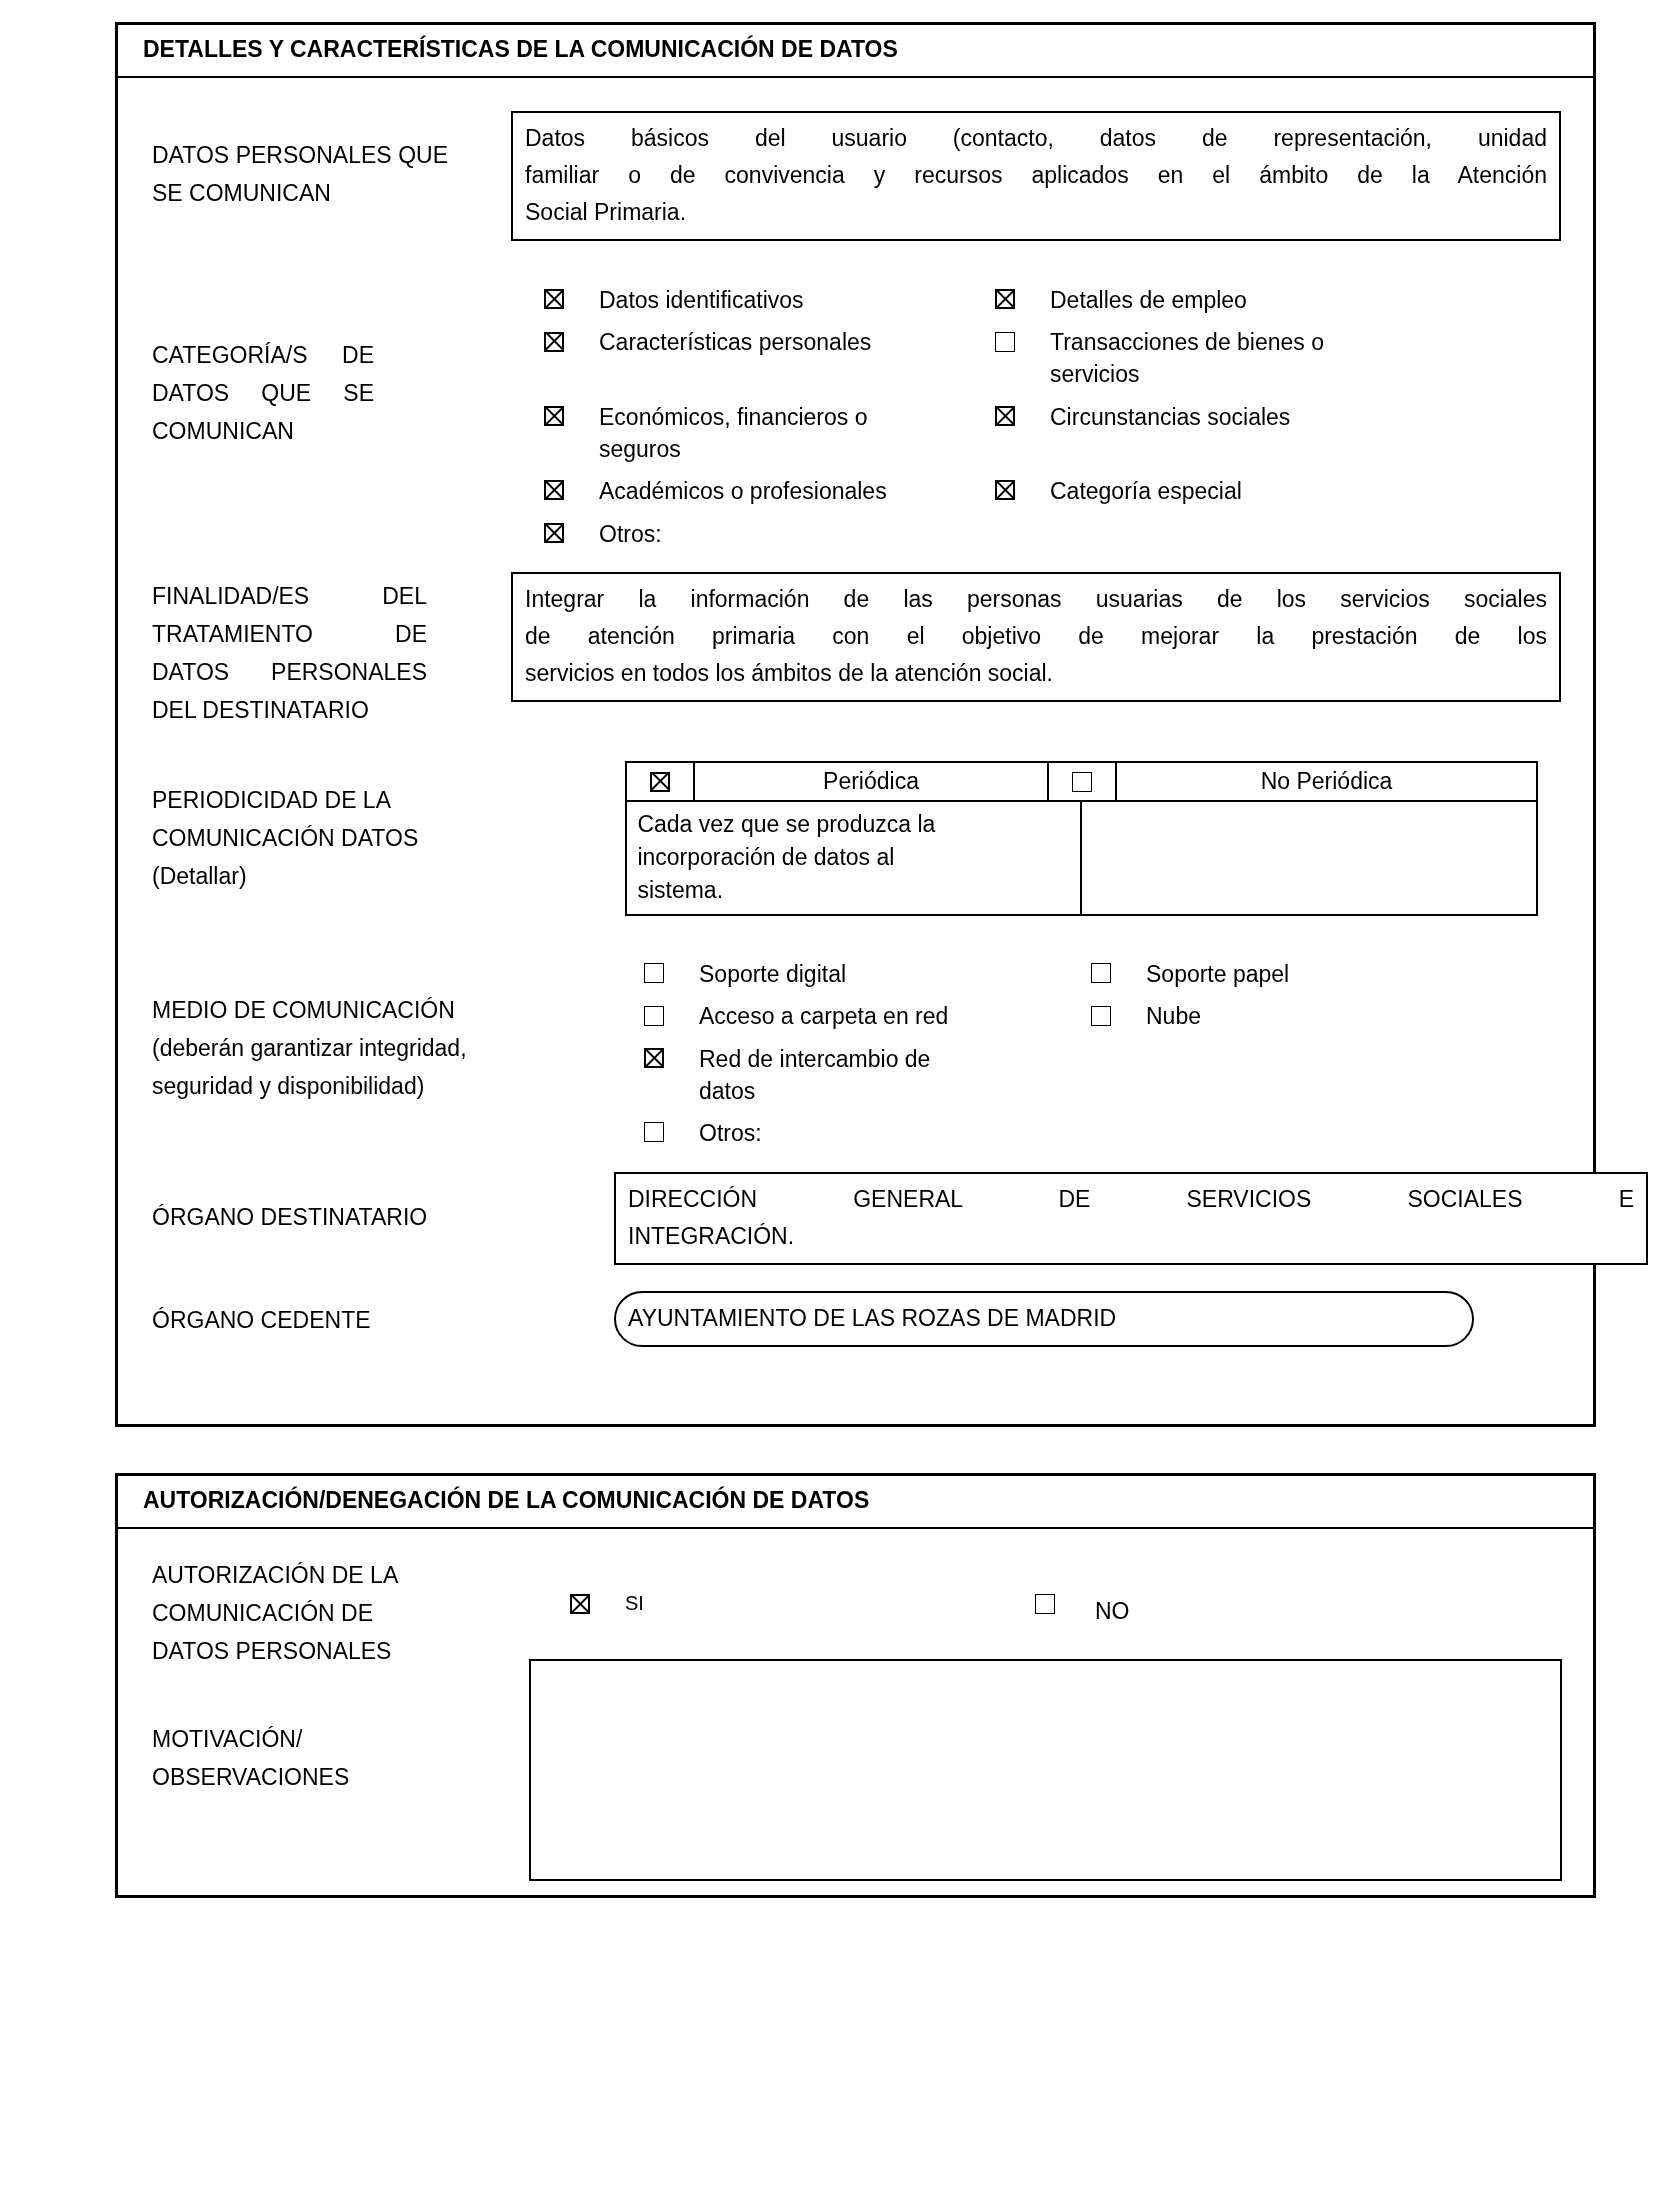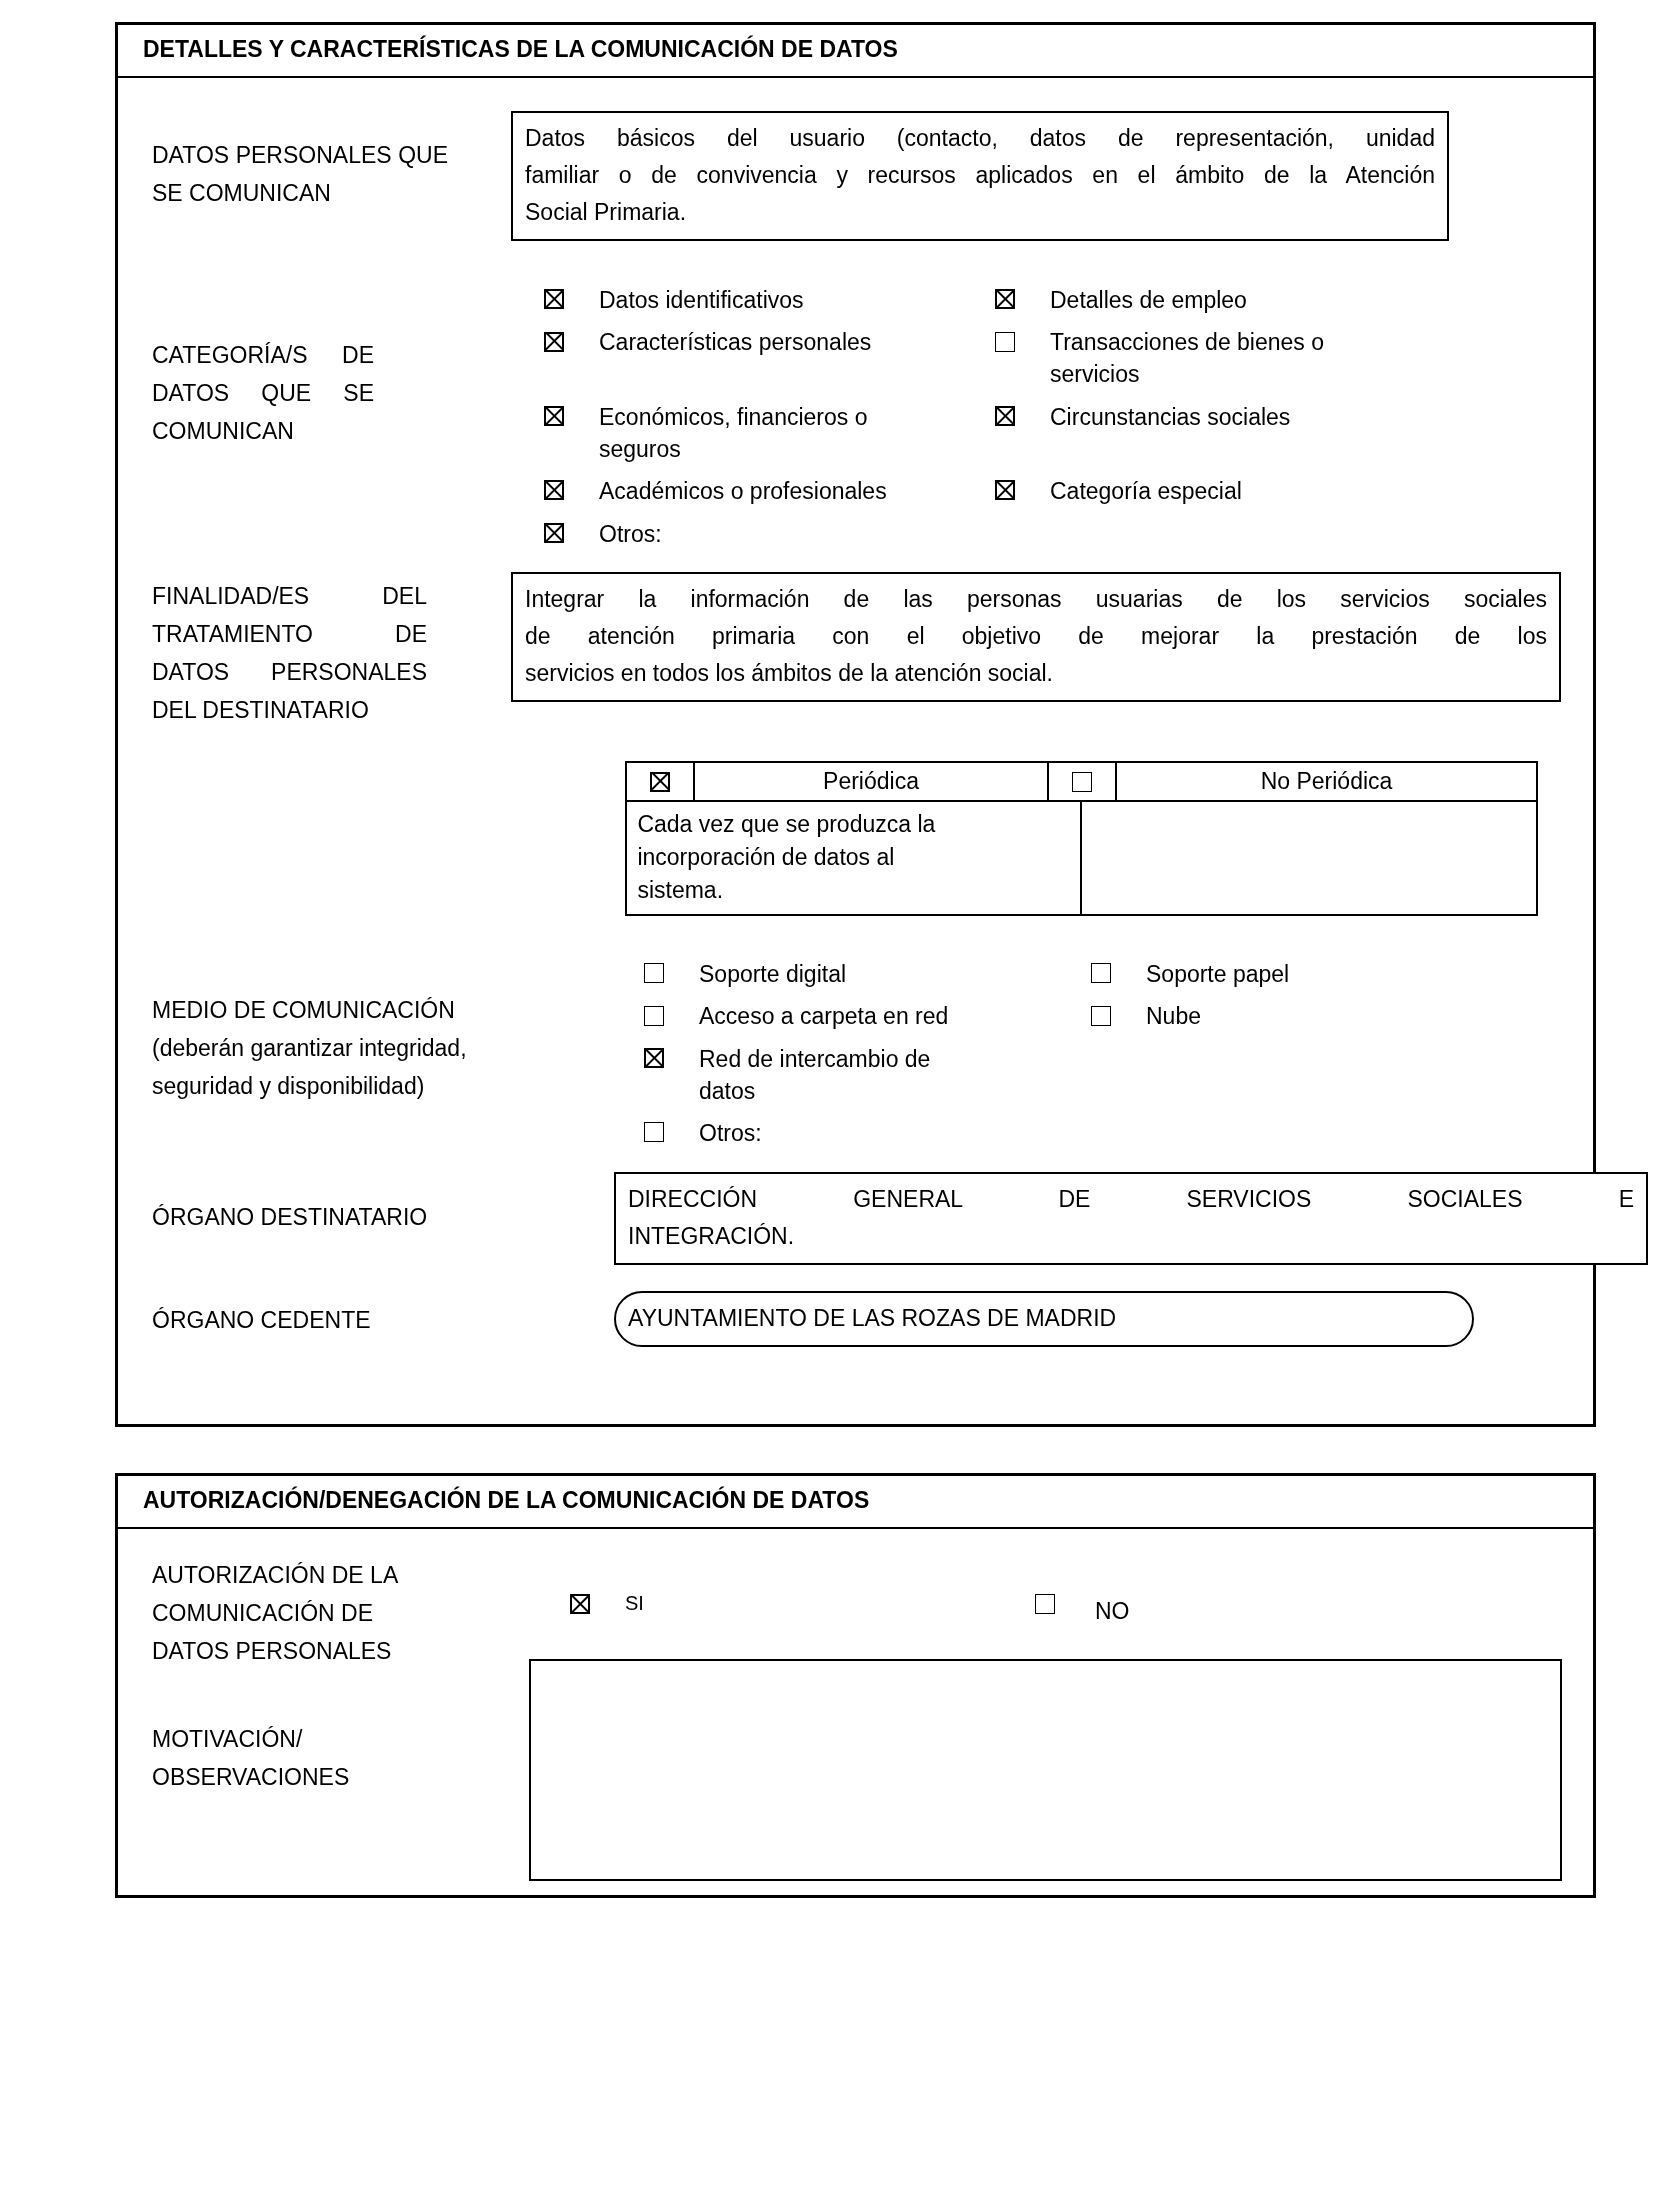--- a/index.html
+++ b/index.html
@@ -51,21 +51,21 @@
   .per-r1 .cell { border-right:2.2px solid #000; display:flex; align-items:center; justify-content:center; font-size:23px; }
   .per-cbcell { width:68px; }
   .per-head { width:354px; }
   .per-head.last { flex:1; border-right:none !important; }
   .per-r2 { display:flex; height:112px; }
   .per-detail { width:455px; border-right:2.2px solid #000; padding:6px 10.4px; font-size:23px; line-height:33px; white-space:pre-line; }
   .per-detail.last { flex:1; border-right:none; }
 
   
   #lbl-datos-personales { left:34px; top:111px;  width:296px; }
-  #vbox-datos           { left:393px; top:86px; width:938px; min-height:130px; }
+  #vbox-datos           { left:393px; top:86px; width:1050px; min-height:130px; }
   #lbl-categorias       { left:34px; top:311px;  width:222px; }
   #lbl-finalidad        { left:34px; top:552px;  width:275px; }
   #vbox-finalidad       { left:393px; top:547px; width:1050px; min-height:130px; }
   #lbl-periodicidad     { left:34px; top:756px; width:296px; }
   #lbl-medio            { left:34px; top:966px; width:334px; }
   #lbl-organo-dest      { left:34px; top:1173px; width:458px; }
   #vbox-dest            { left:496px; top:1147px; width:1034px; min-height:93px; }
   #lbl-organo-ced       { left:34px; top:1276px; width:458px; }
   #vbox-ced             { left:496px; top:1266px; width:860px; min-height:56px;border-radius:28px; }
 
@@ -122,20 +122,21 @@
     <div></div>
   </div>
 
   <div class="flabel j" id="lbl-finalidad">FINALIDAD/ES DEL TRATAMIENTO DE DATOS PERSONALES DEL DESTINATARIO</div>
   <div class="vbox" id="vbox-finalidad">
     <div class="bline st">Integrar la información de las personas usuarias de los servicios sociales</div>
     <div class="bline st">de atención primaria con el objetivo de mejorar la prestación de los</div>
     <div class="bline">servicios en todos los ámbitos de la atención social.</div>
   </div>
 
+  <div class="flabel" id="lbl-periodicidad">PERIODICIDAD DE LA COMUNICACIÓN DATOS (Detallar)</div>
   <div class="per-table">
     <div class="per-r1">
       <div class="cell per-cbcell">
           <span class="cb checked"></span>
         </div>
       <div class="cell per-head">Periódica</div>
       <div class="cell per-cbcell">
           <span class="cb"></span>
         </div>
       <div class="cell per-head last">No Periódica</div>

